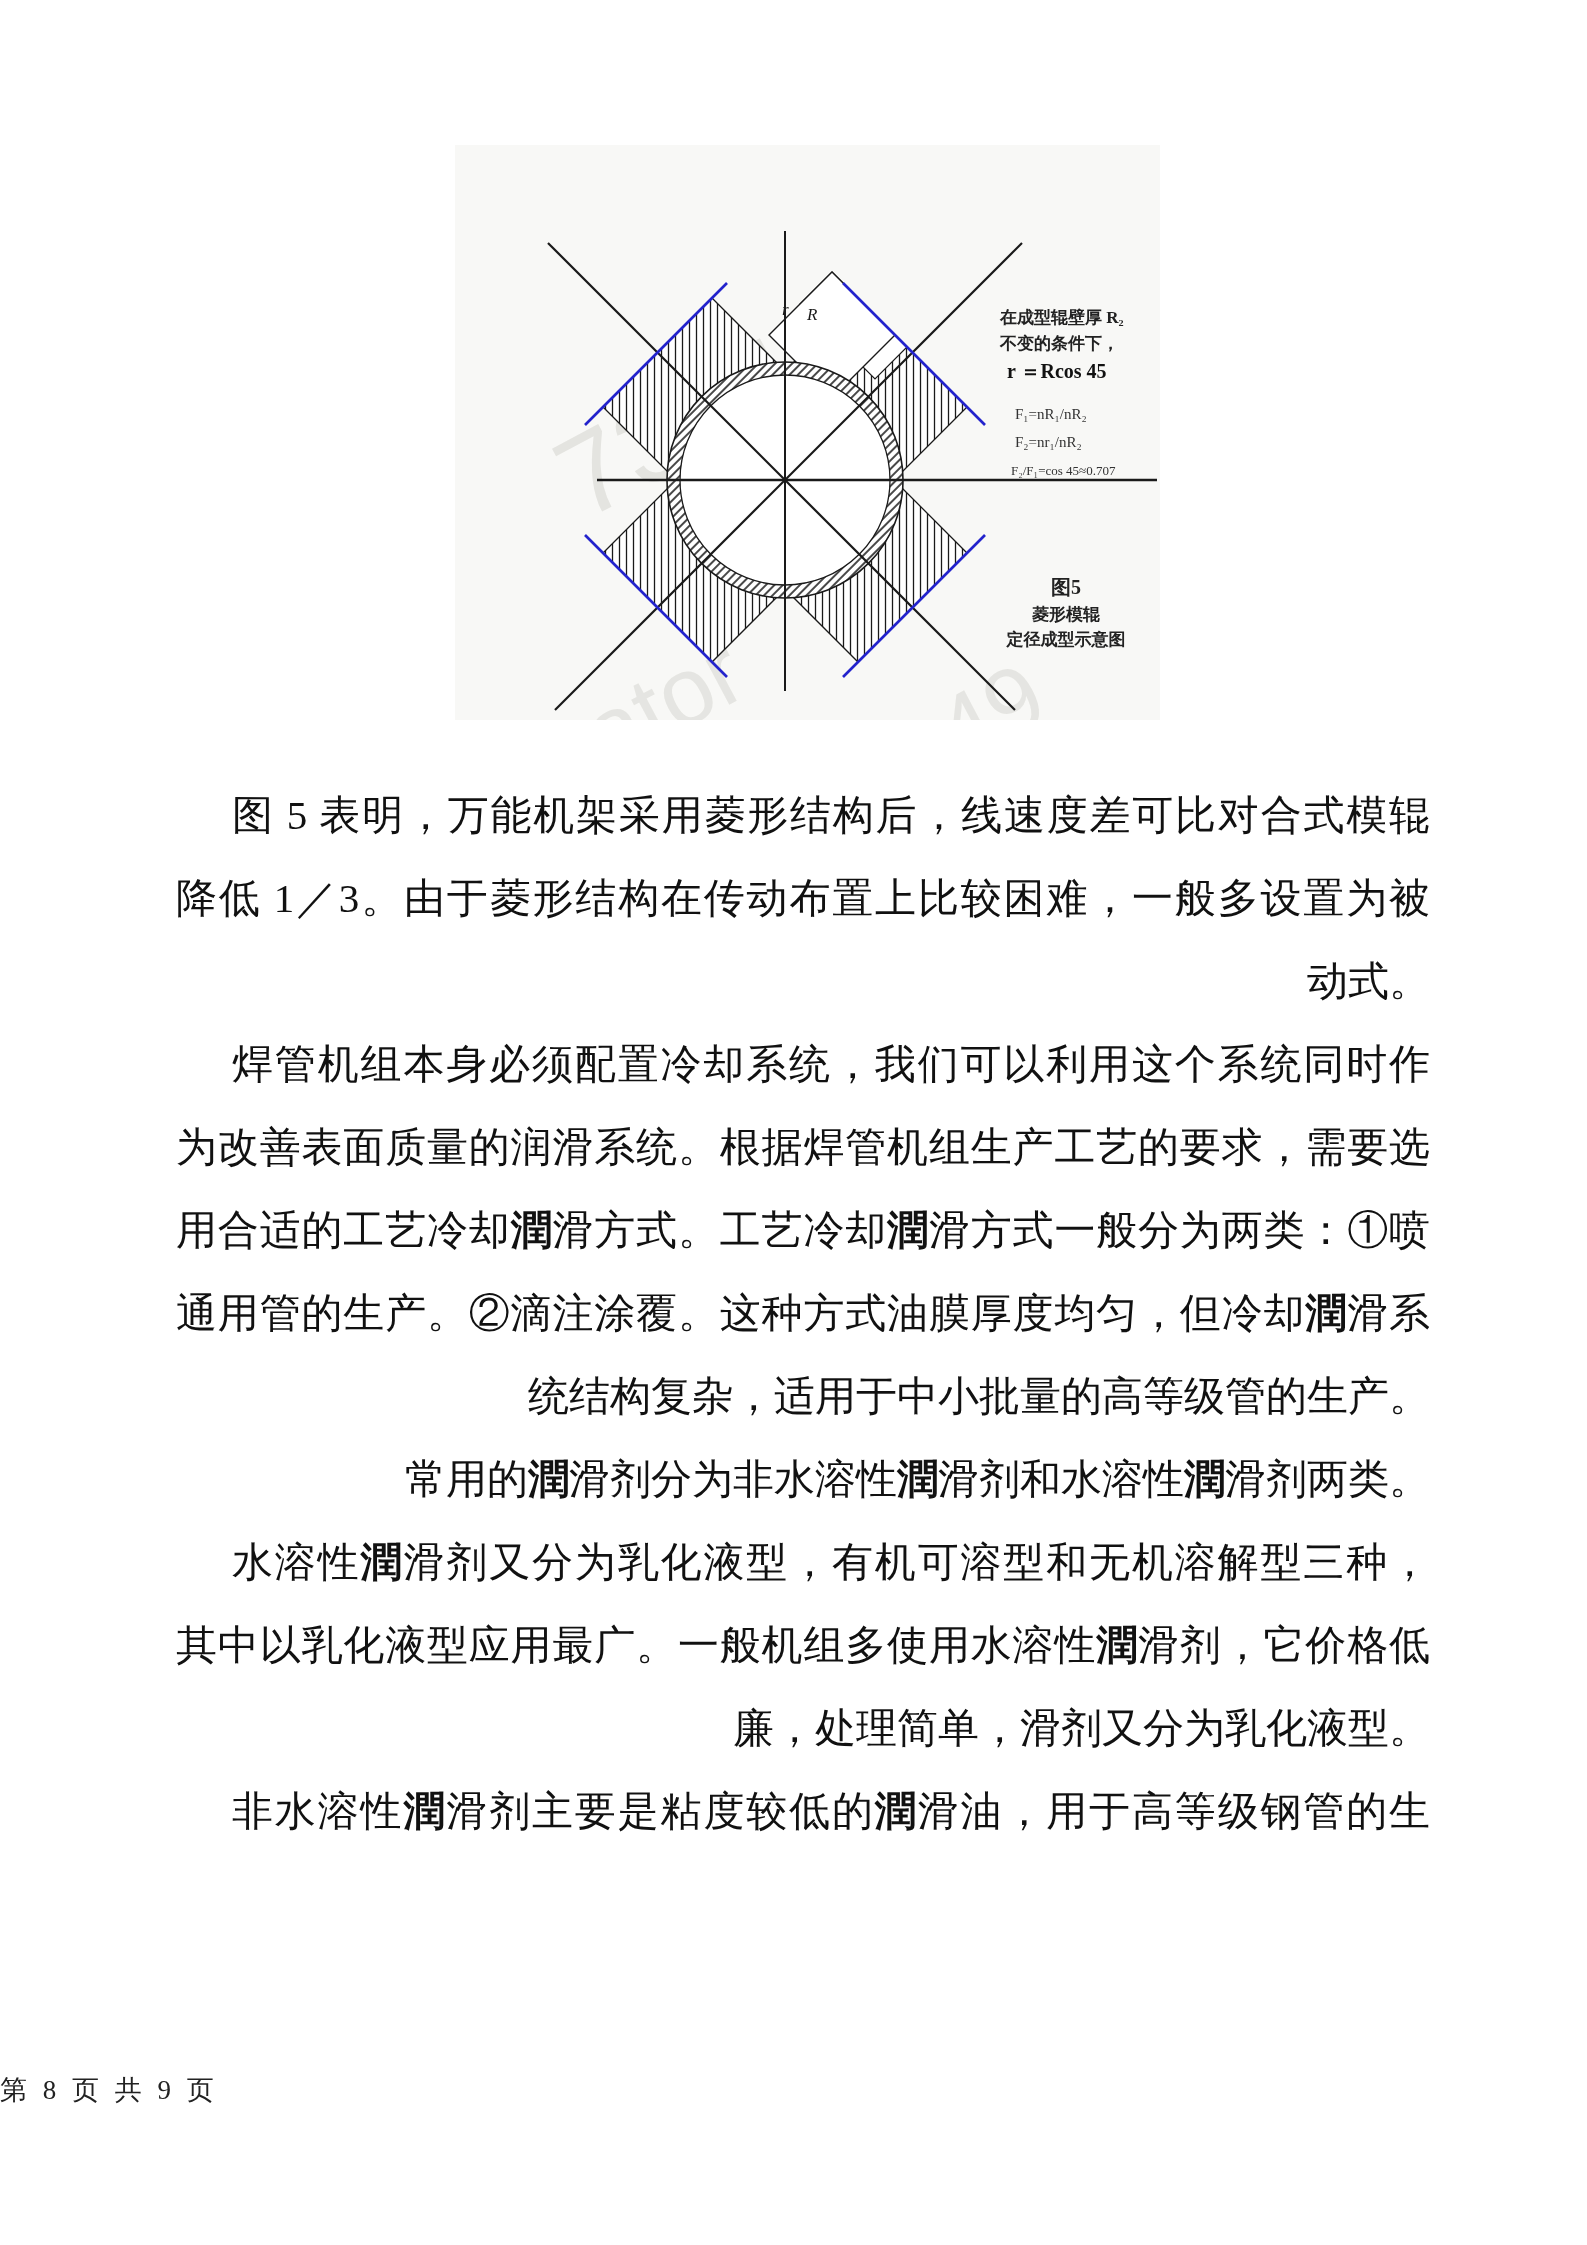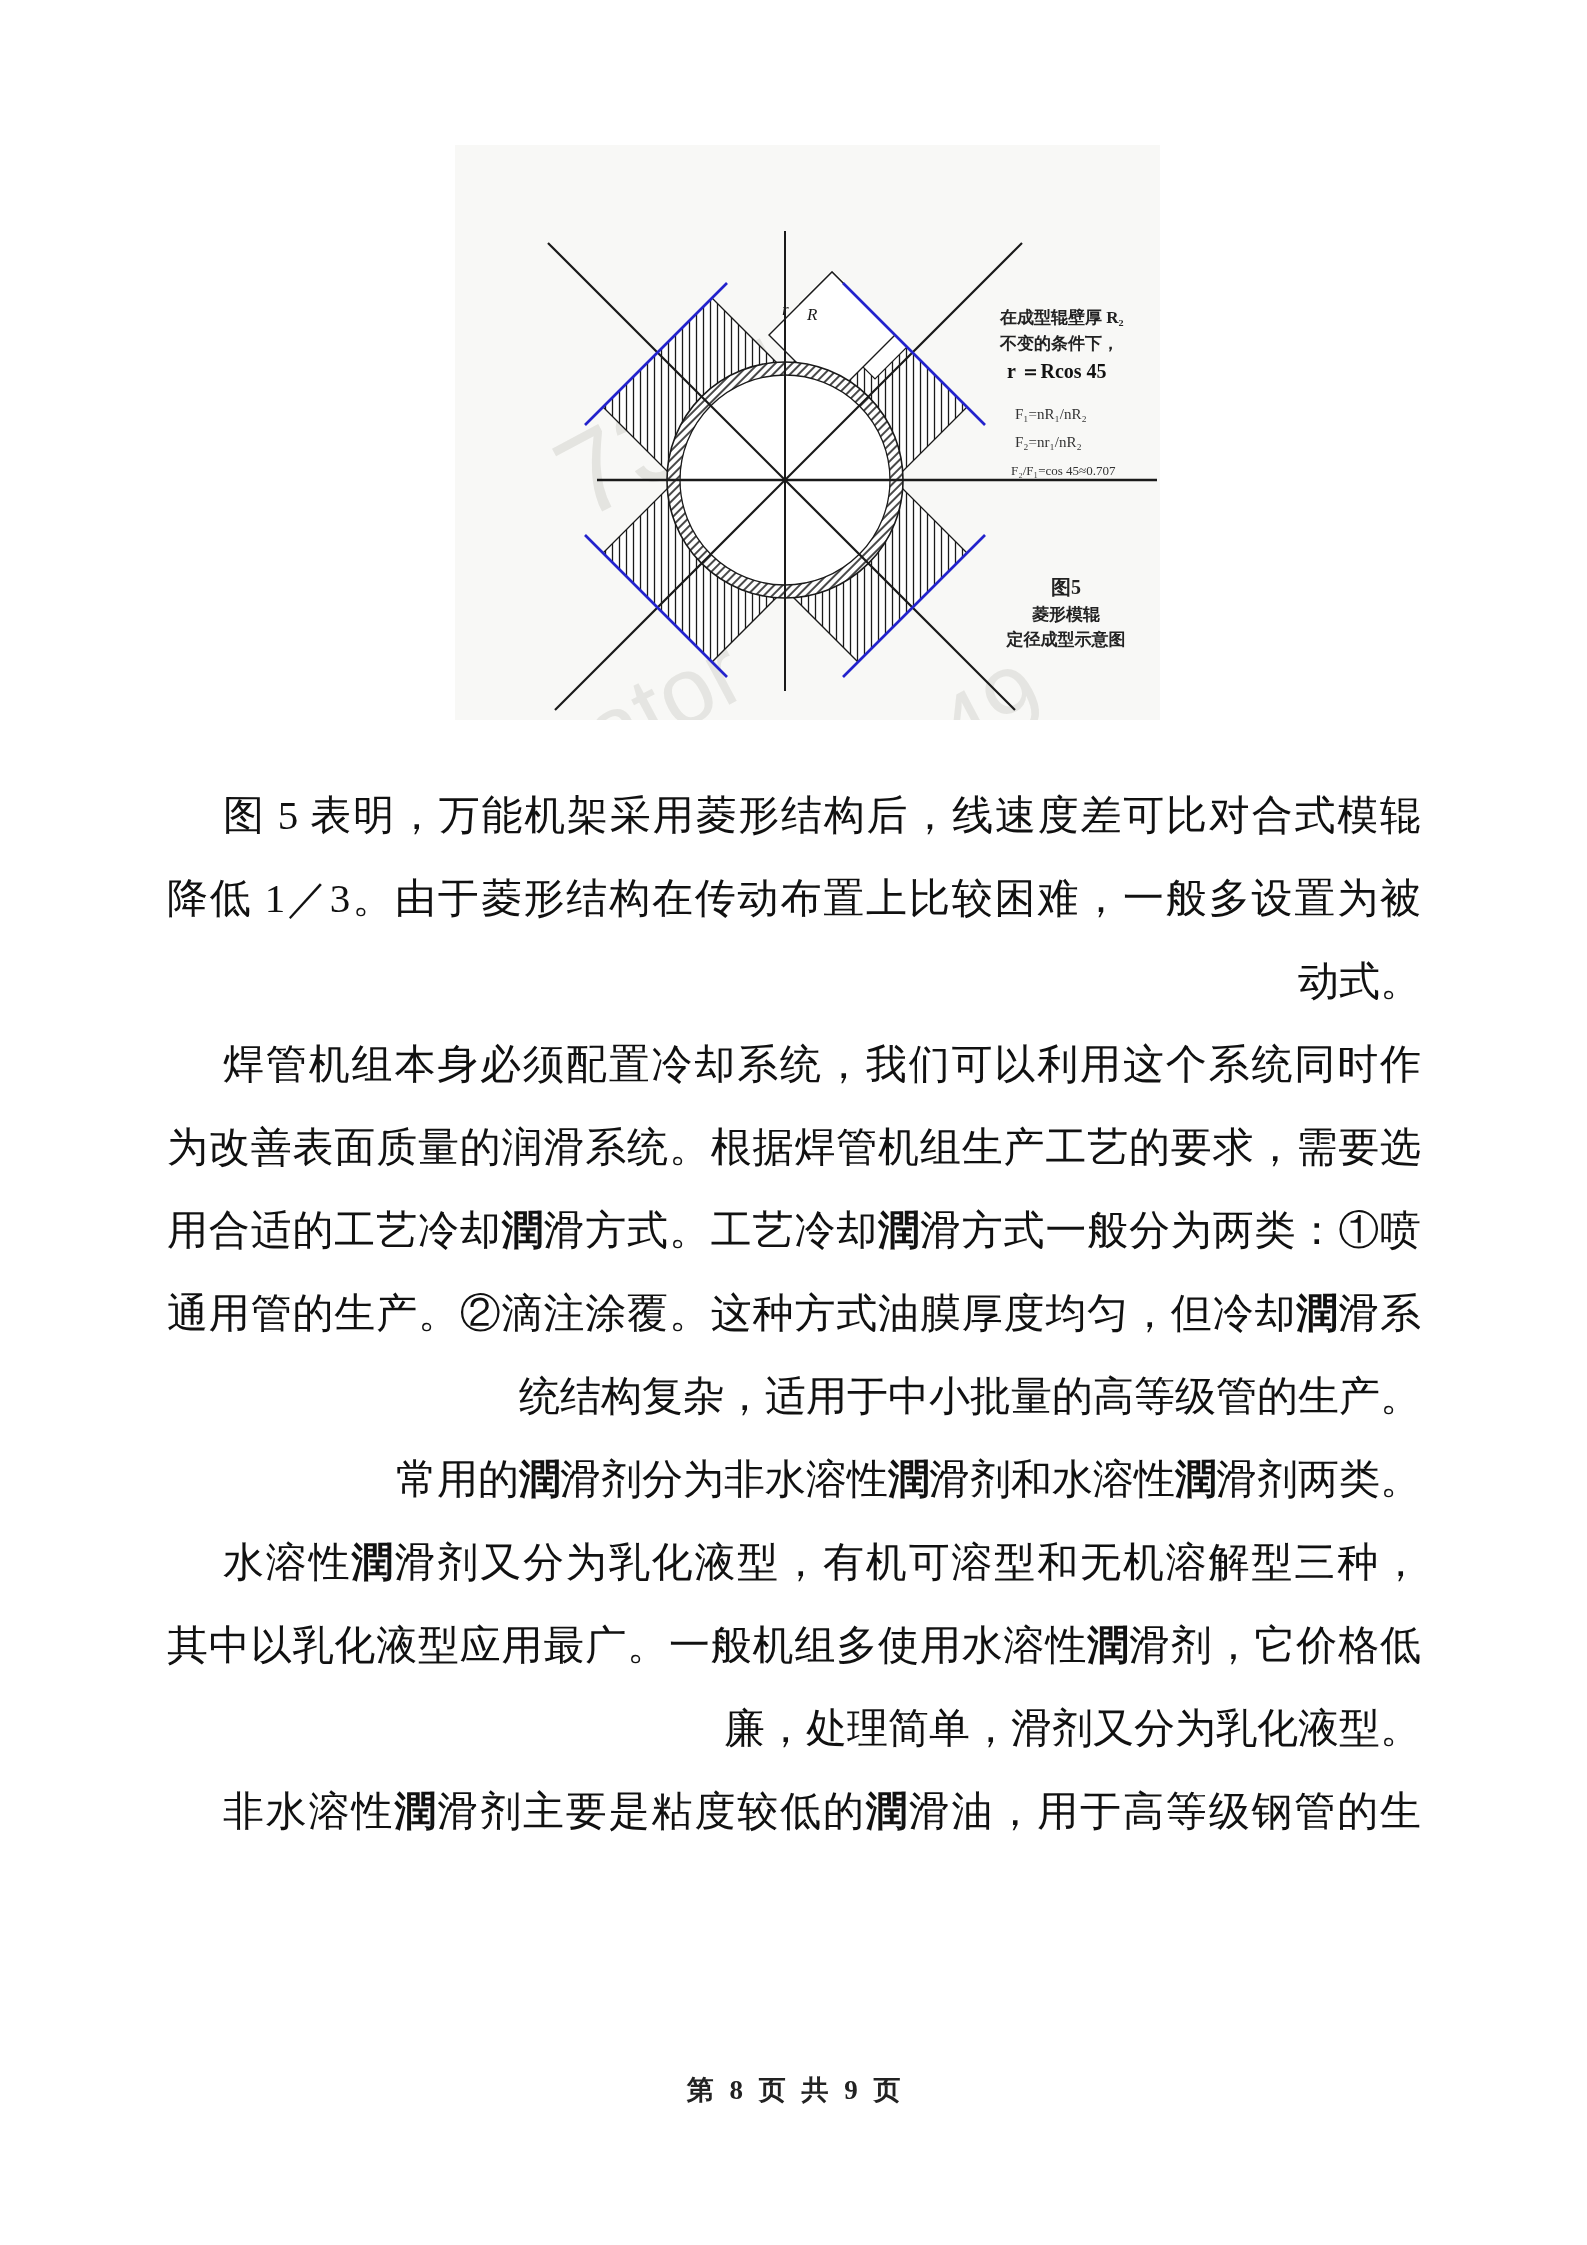--- a/index.html
+++ b/index.html
@@ -14,39 +14,38 @@
   }
   
   .figure {
     position:absolute; left:455px; top:145px;
     width:705px; height:575px;
     background:#f8f8f6;
   }
   .figure svg { position:absolute; left:0; top:0; width:100%; height:100%; }
   
   .body-text {
-    position:absolute; left:167px; top:774px; width:1254px;
+    position:absolute; left:176px; top:774px; width:1254px;
   }
   .line {
     height:83px; line-height:83px;
     font-size:41px;
     text-align:right;
     white-space:normal;
     color:#111;
   }
   .line.justify { text-align:justify; text-align-last:justify; }
   .line.indent { text-indent:56px; }
   .line b { font-weight:700; }
   
   .footer {
     position:absolute; left:0; top:2072px; width:100%;
-    text-align:center;
+    text-align:left;
     font-size:27px; color:#222;
     word-spacing:9px;
-    font-weight:bold;
   }
 </style>
 </head>
 <body>
 
 <div class="page">
 
   <div class="figure">
     <svg viewBox="0 0 705 575">
       <defs>

